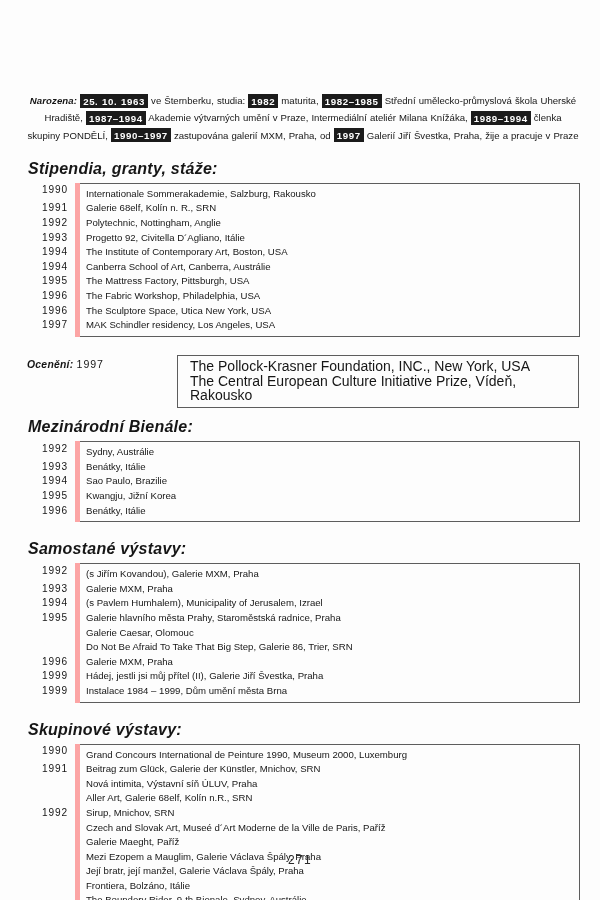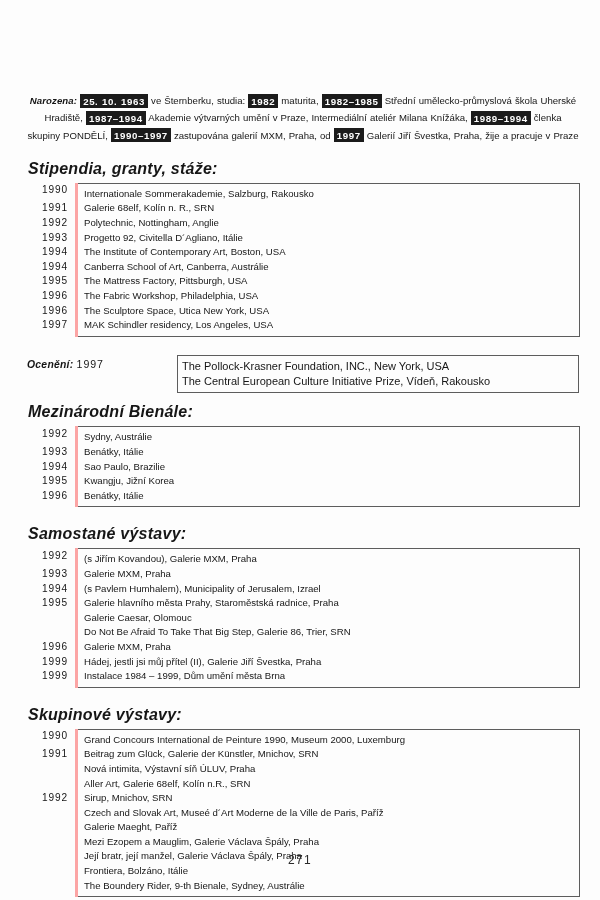--- a/index.html
+++ b/index.html
@@ -77,21 +77,21 @@
     text-align: right;
     font-size: 10.1px;
     line-height: 14.6px;
     letter-spacing: .9px;
     white-space: nowrap;
     vertical-align: top;
     margin-top: 34px;
   }
   .ybox {
     display: table-cell;
-    border-left: 3px solid #fca5a5;
+    border-left: 5px solid #fca5a5;
     border-right: 1px solid #5d5d5d;
     padding: 0 6px 0 6px;
     font-size: 9.6px;
     line-height: 14.6px;
     vertical-align: top;
   }
   .yrow:first-child .ybox { border-top: 1px solid #5d5d5d; padding-top: 3px; }
   .yrow:last-child  .ybox { border-bottom: 1px solid #5d5d5d; padding-bottom: 3px; }
 
   
@@ -111,22 +111,22 @@
   }
   .award-label .yr-plain {
     font-style: normal;
     font-weight: normal;
     letter-spacing: .9px;
     font-size: 10.6px;
   }
   .award-box {
     flex: 1 1 auto;
     border: 1px solid #5d5d5d;
-    padding: 3px 6px 4px 4px;
-    font-size: 11px;
+    padding: 3px 6px 4px 12px;
+    font-size: 14px;
     line-height: 14.8px;
   }
 
   
   .folio {
     position: absolute;
     left: 0; right: 0;
     top: 853px;
     text-align: center;
     font-size: 12px;

